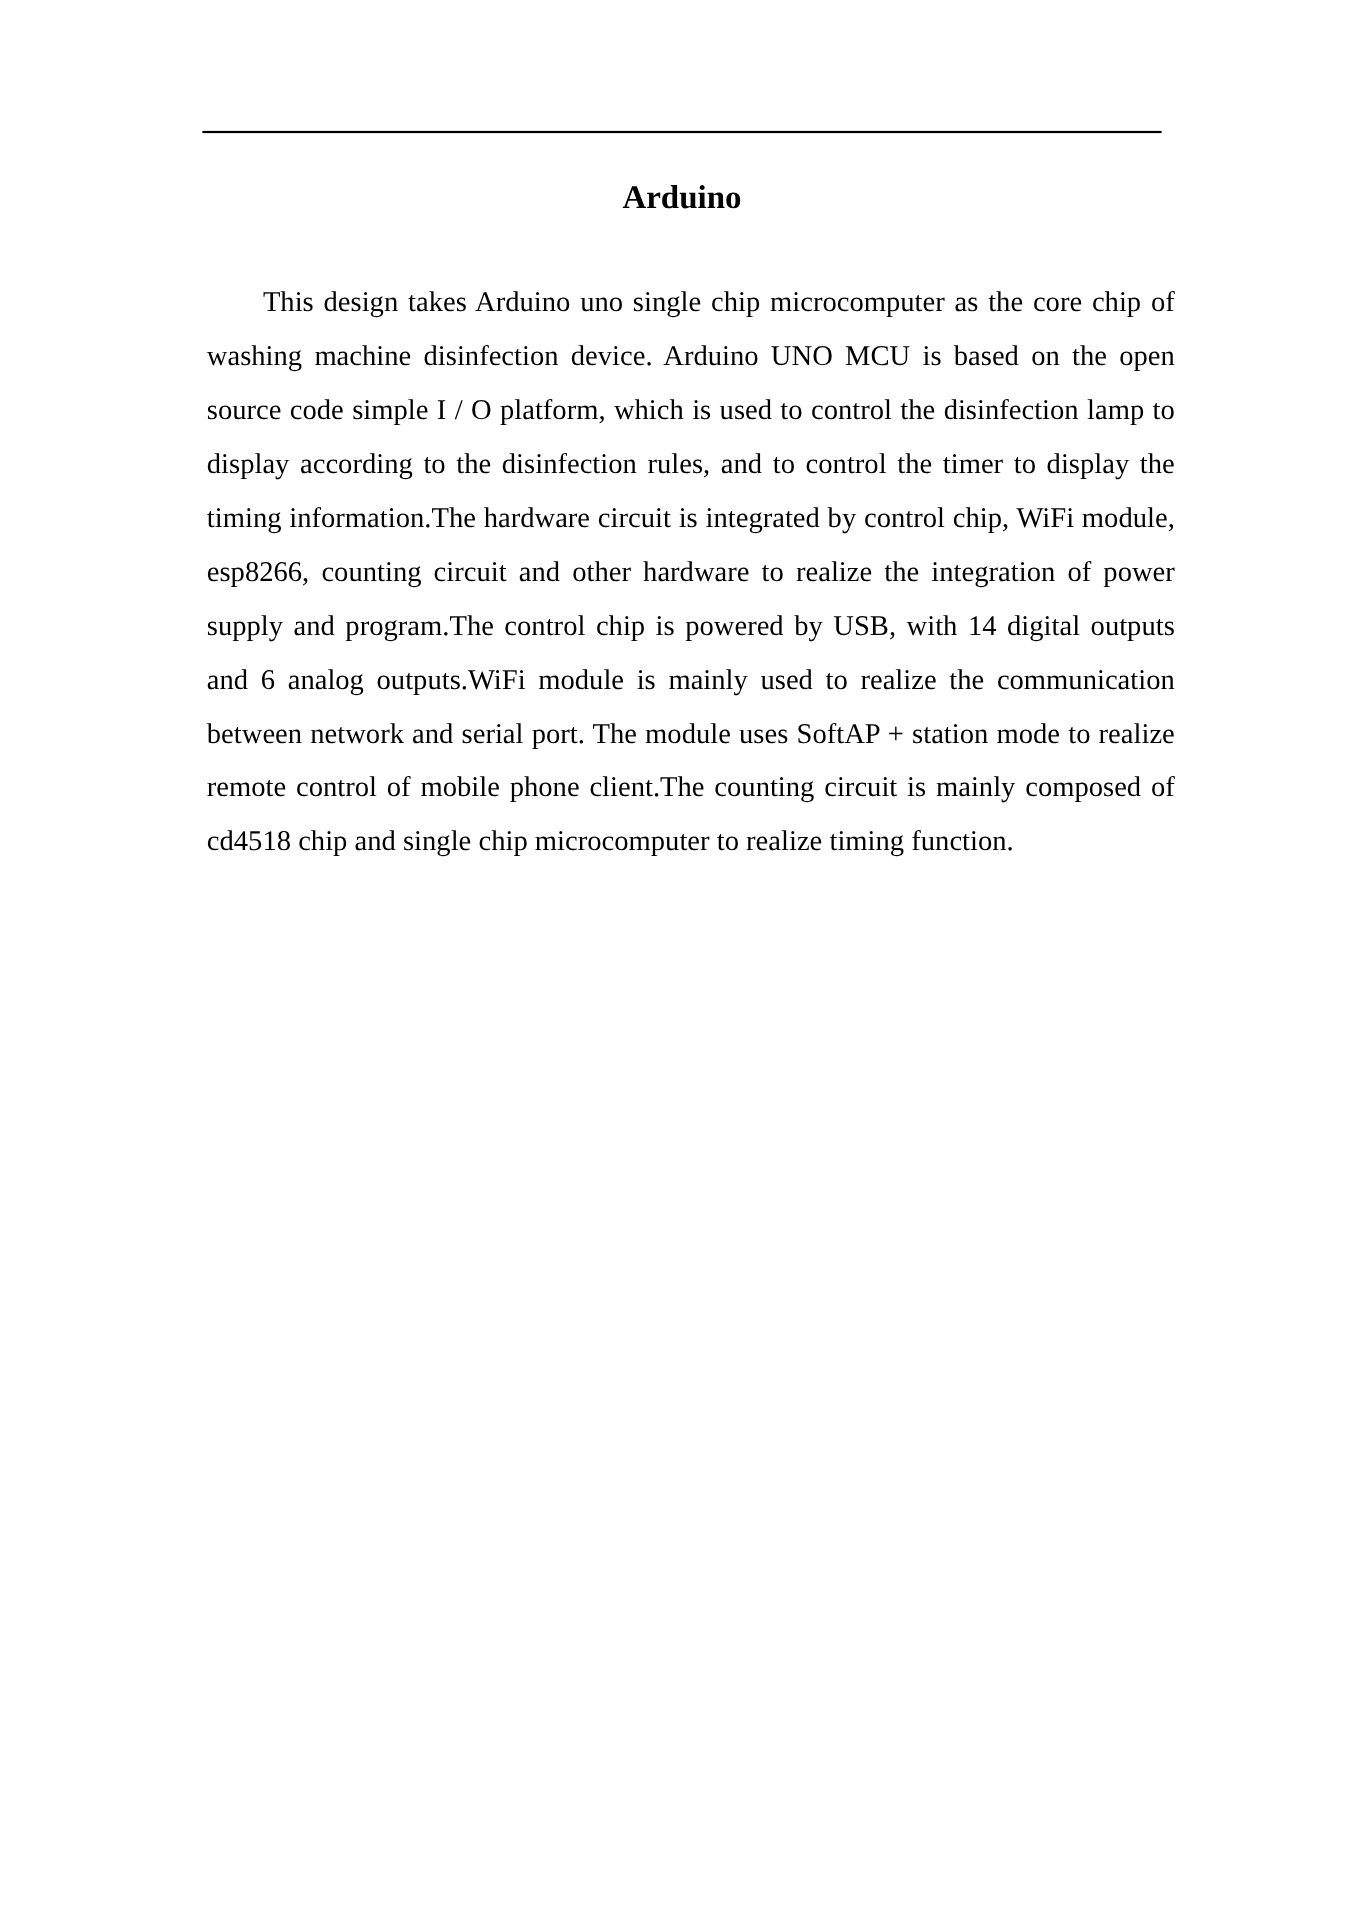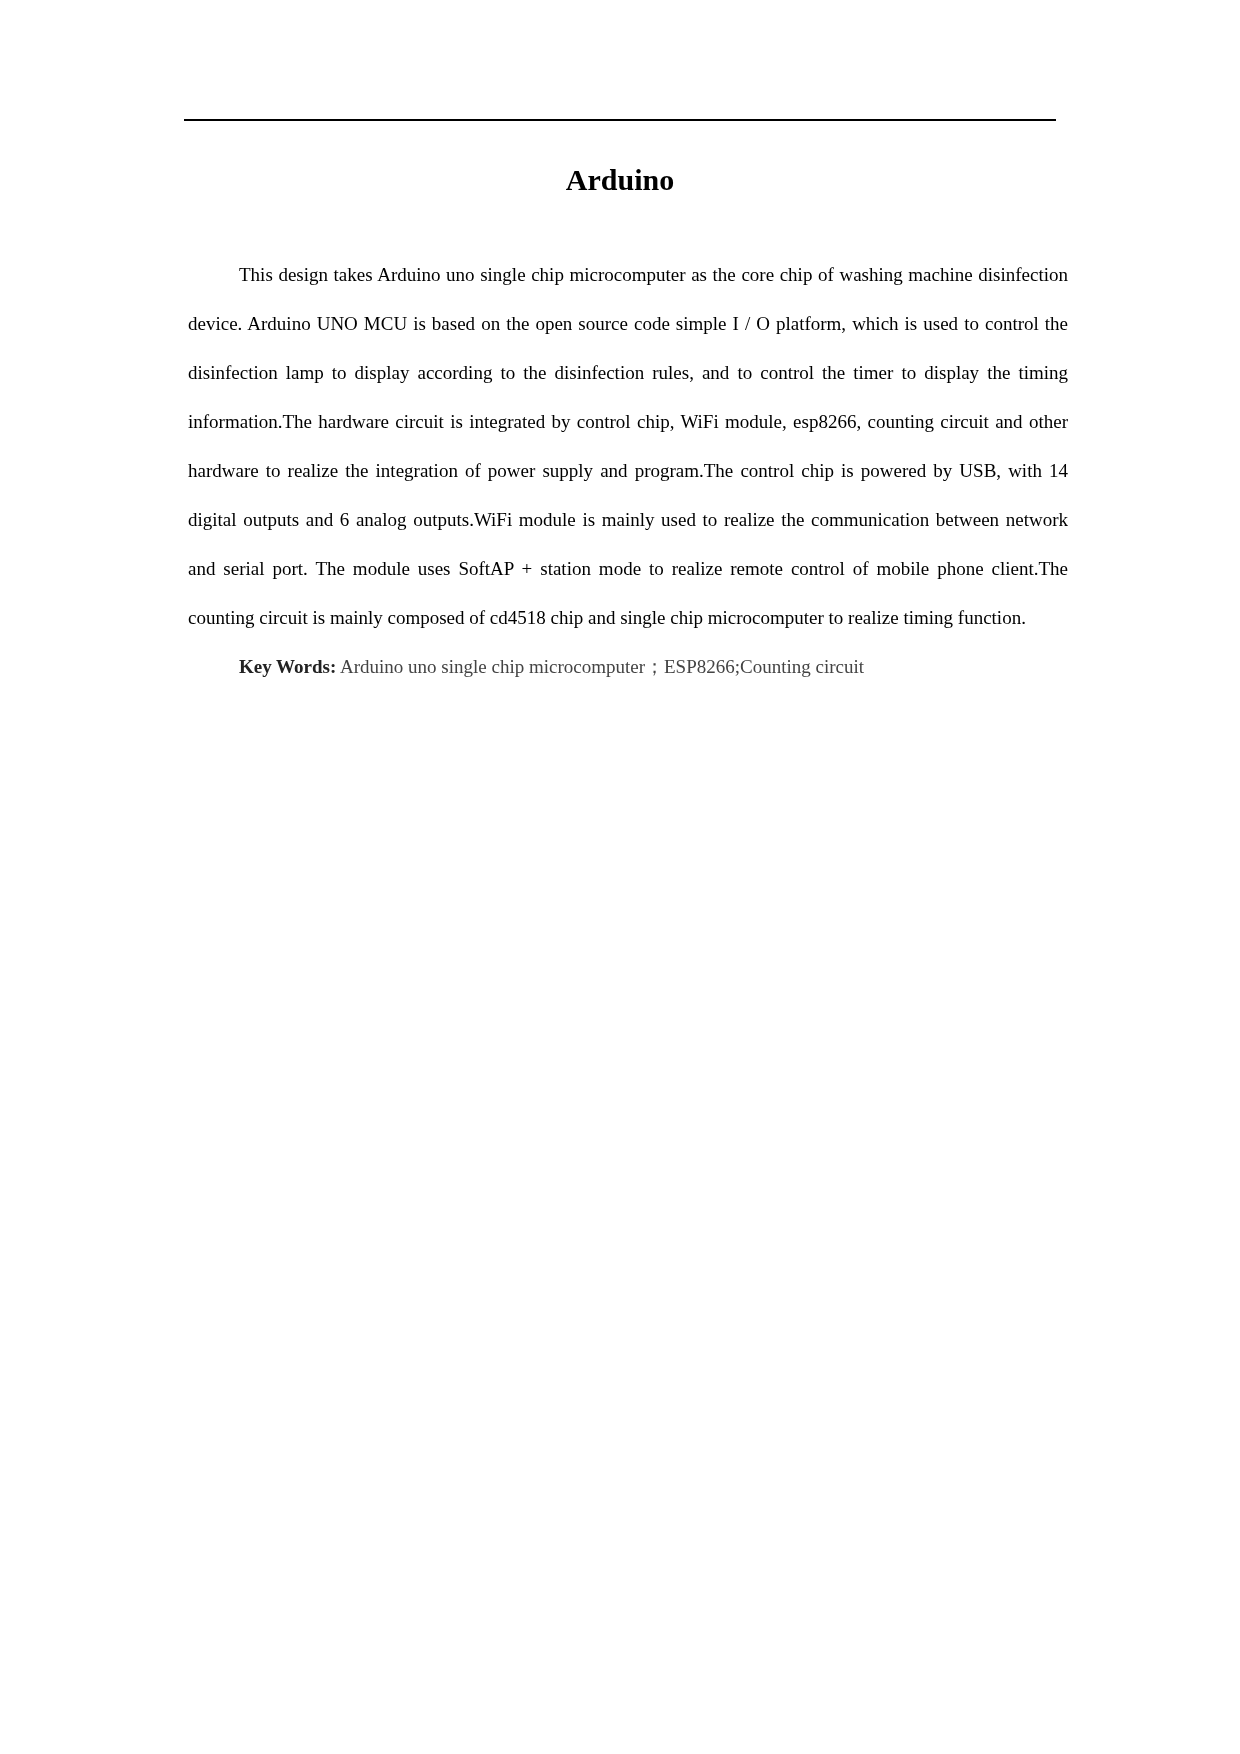--- a/index.html
+++ b/index.html
@@ -1,27 +1,26 @@
 <!DOCTYPE html>
 <html><head>
 <meta charset="utf-8">
 <style>
   html, body { margin:0; padding:0; background:#ffffff; }
   body { width:1240px; height:1754px; position:relative; overflow:hidden; }
   .rule { position:absolute; left:184px; top:119px; width:872px; height:2px; background:#000; }
   .title { position:absolute; left:0; width:1240px; top:163px; text-align:center;
     font-family:"Liberation Serif", serif; font-weight:bold; font-size:30px; color:#000; margin:0; }
   .body { position:absolute; left:188px; top:250px; width:880px;
-    font-family:"Liberation Serif", serif; font-size:19px; line-height:49px; color:#000; }
+    font-family:"Liberation Serif", serif; font-size:26px; line-height:49px; color:#000; }
   .para { margin:0; text-indent:51px; text-align:justify; text-align-last:left; }
   .kw { margin:0; text-indent:51px; color:#444; }
   .kw-label { font-weight:bold; color:#222; }
 </style>
 </head>
 <body>
 
 <div class="rule"></div>
 <h1 class="title">Arduino</h1>
 
 <div class="body">
   <p class="para">This design takes Arduino uno single chip microcomputer as the core chip of washing machine disinfection device. Arduino UNO  MCU is based on the open source code simple I / O platform, which is used to control the disinfection lamp to display according to the disinfection rules, and to control the timer to display the timing information.The hardware circuit is integrated by control chip, WiFi module, esp8266, counting circuit and other hardware to realize the integration of power supply and program.The control chip is powered by USB, with 14 digital outputs and 6 analog outputs.WiFi module is mainly used to realize the communication between network and serial port. The module uses SoftAP + station mode to realize remote control of mobile phone client.The counting circuit is mainly composed of cd4518 chip and single chip microcomputer to realize timing function.</p>
-  <p class="kw"><span class="kw-label">Key Words:</span><span> Arduino uno single chip microcomputer；ESP8266;Counting circuit</span></p>
 </div>
 
 </body></html>

